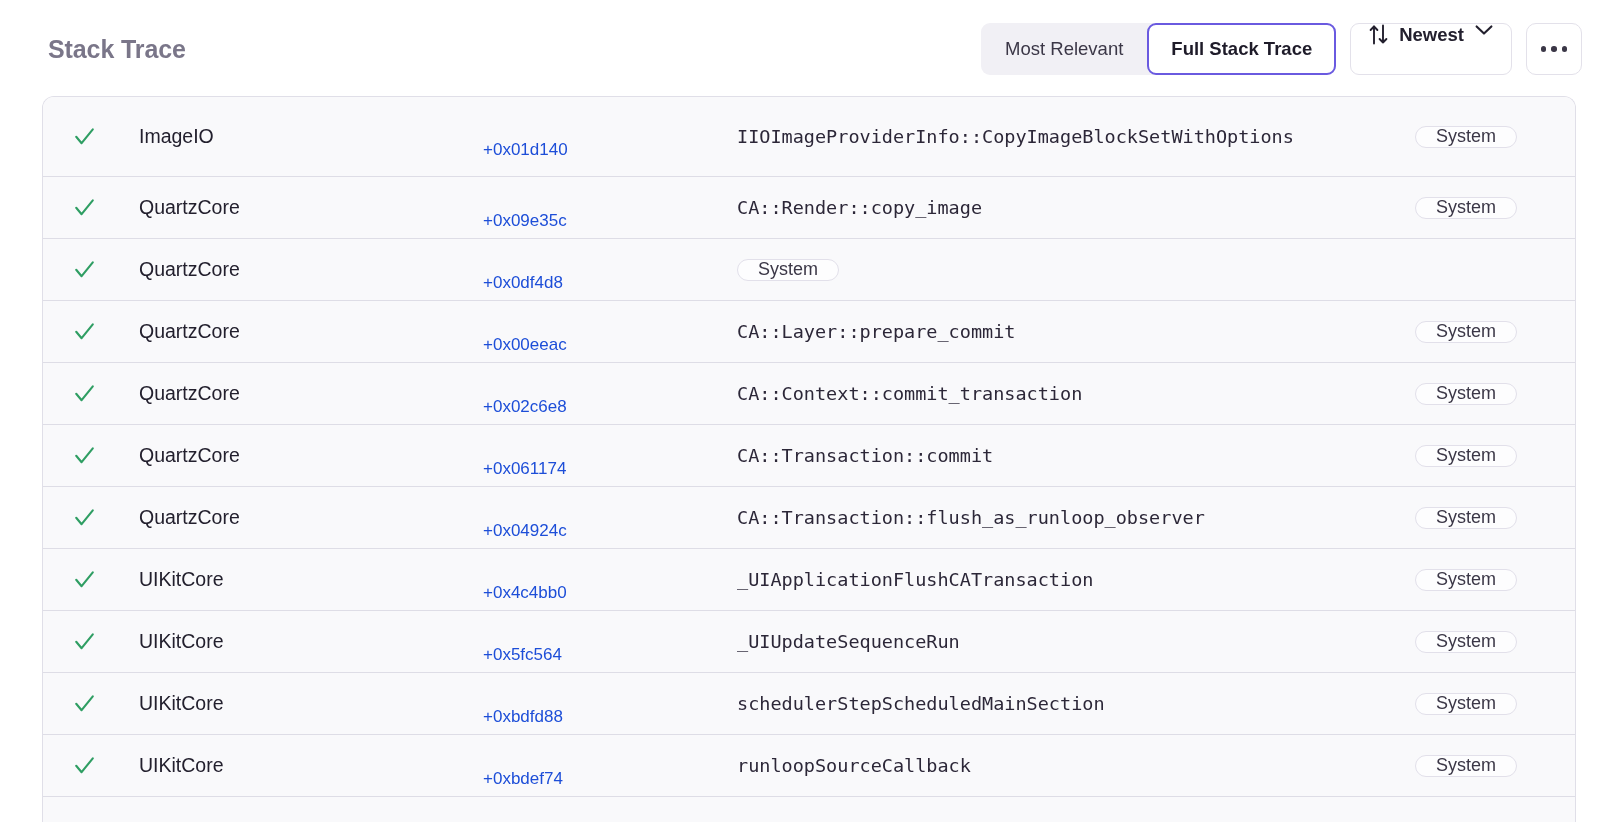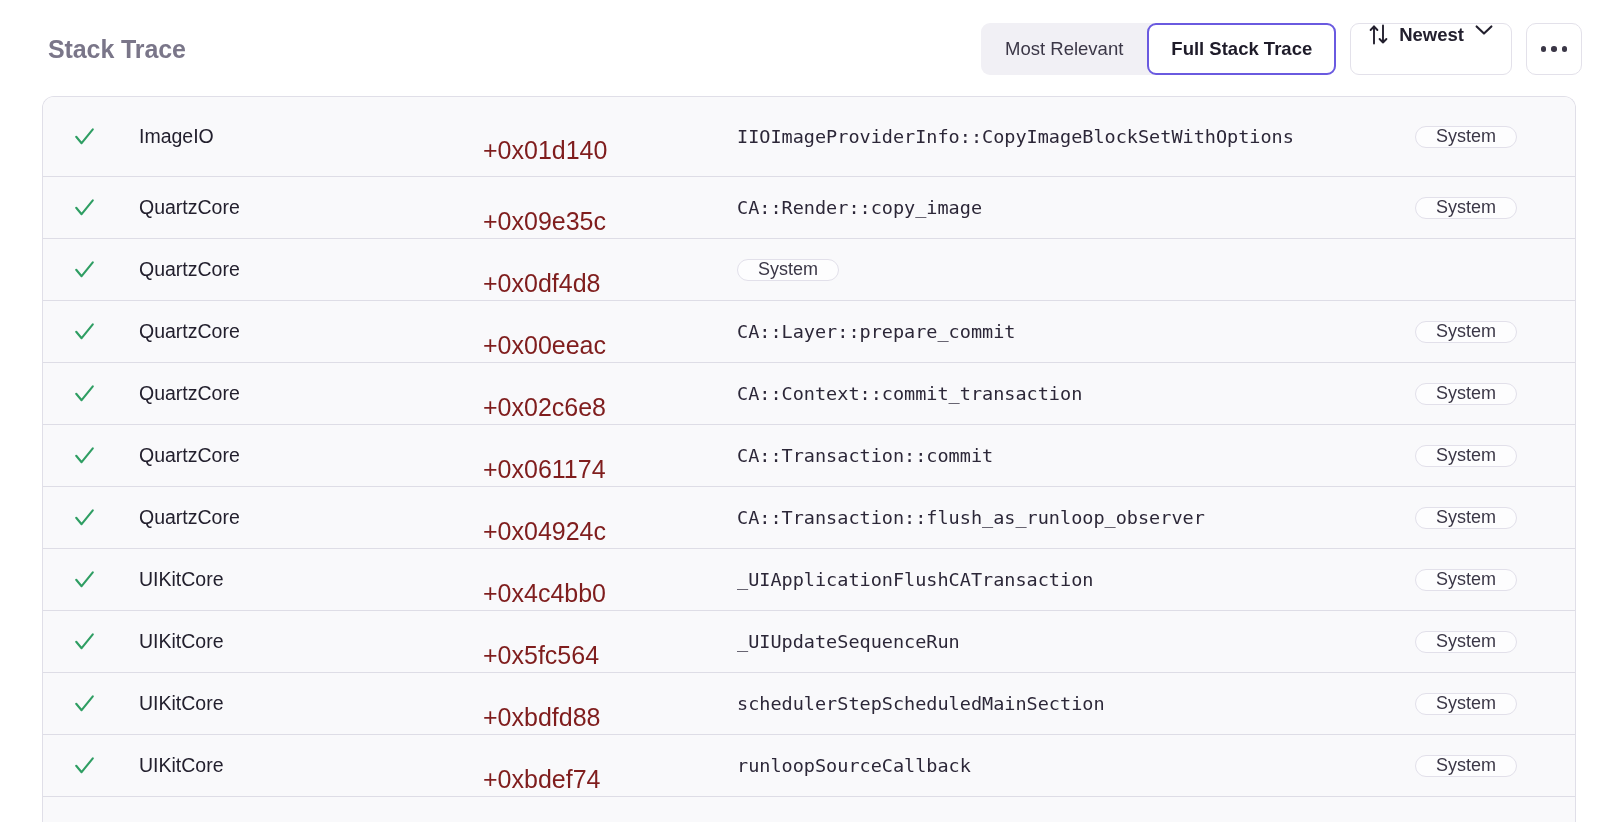--- a/index.html
+++ b/index.html
@@ -187,22 +187,22 @@
     flex: none;
     font-size: 19.5px;
     color: #23202e;
     white-space: nowrap;
     overflow: hidden;
   }
 
   .cell-offset {
     width: 232px;
     flex: none;
-    font-size: 25px;
-    color: #7f1d1d;
+    font-size: 17px;
+    color: #1d4ed8;
     white-space: nowrap;
     margin-top: 27px;
   }
 
   .cell-symbol {
     flex: 1 1 auto;
     min-width: 0;
     padding-right: 24px;
     font-family: "DejaVu Sans Mono", "Liberation Mono", monospace;
     font-size: 18.5px;

